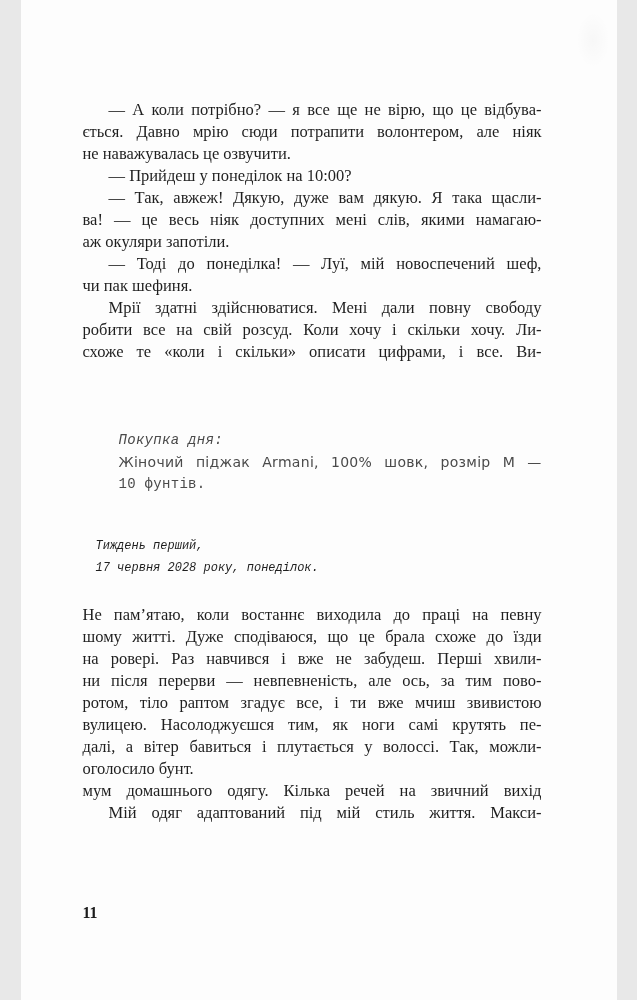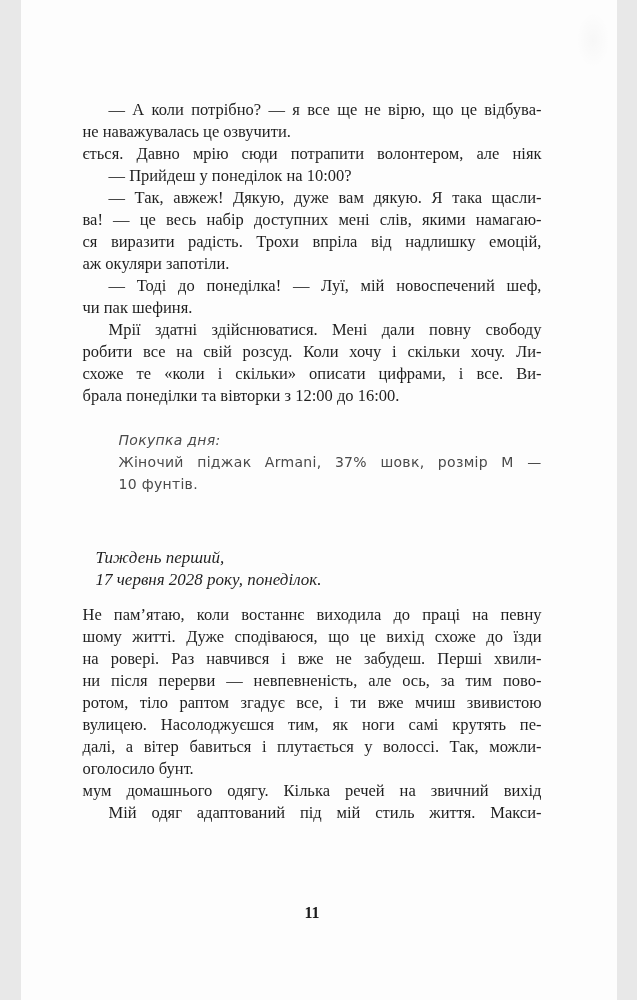--- a/index.html
+++ b/index.html
@@ -42,100 +42,97 @@
   .style-shopping {
     font-family: "DejaVu Sans", "Liberation Sans", sans-serif;
     font-size: 14px;
     line-height: 22px;
     letter-spacing: 0.3px;
     color: #4a4a4a;
   }
   .style-date {
     font-family: "Liberation Serif", "DejaVu Serif", serif;
     font-style: italic;
-    font-size: 17px;
+    font-size: 12px;
     line-height: 22px;
     color: #1f1f1f;
-    margin-top: 12px;
   }
   .para.italic { font-style: italic; }
 
   .line {
     text-align: justify;
     text-align-last: justify;
     white-space: normal;
   }
   .line.last { text-align-last: left; }
   .line.indent { text-indent: 26px; }
   
-  .style-shopping .line.last, .style-date .line { text-align: right; text-align-last: left; }
+  .style-shopping .line.last, .style-date .line { text-align: right; text-align-last: left; font-family: Liberation Mono, monospace; }
 
   .page-number {
     position: absolute;
     left: 62px;
     width: 459px;
     top: 902px;
-    text-align: center;
+    text-align: left;
     font-family: "Liberation Serif", "DejaVu Serif", serif;
     font-weight: bold;
     font-size: 16px;
     line-height: 22px;
     color: #1c1c1c;
   }
 </style>
 </head>
 <body>
 
 <div class="page">
   <div class="text-column">
       <section class="block style-body block-dialogue-and-narration">
         <div class="para">
           <div class="line indent">— А коли потрібно? — я все ще не вірю, що це відбува-</div>
+          <div class="line">ється. Давно мрію сюди потрапити волонтером, але ніяк</div>
           <div class="line last">не наважувалась це озвучити.</div>
-          <div class="line">ється. Давно мрію сюди потрапити волонтером, але ніяк</div>
         </div>
         <div class="para">
           <div class="line last indent">— Прийдеш у понеділок на 10:00?</div>
         </div>
         <div class="para">
           <div class="line indent">— Так, авжеж! Дякую, дуже вам дякую. Я така щасли-</div>
-          <div class="line">ва! — це весь набір доступних мені слів, якими намагаю-</div>
-          <div class="line">ся виразити радість. Трохи впріла від надлишку емоцій,</div>
+          <div class="line">ва! — це весь ніяк доступних мені слів, якими намагаю-</div>
           <div class="line last">аж окуляри запотіли.</div>
         </div>
         <div class="para">
           <div class="line indent">— Тоді до понеділка! — Луї, мій новоспечений шеф,</div>
           <div class="line last">чи пак шефиня.</div>
         </div>
         <div class="para">
           <div class="line indent">Мрії здатні здійснюватися. Мені дали повну свободу</div>
           <div class="line">робити все на свій розсуд. Коли хочу і скільки хочу. Ли-</div>
           <div class="line">схоже те «коли і скільки» описати цифрами, і все. Ви-</div>
-          <div class="line last">брала понеділки та вівторки з 12:00 до 16:00.</div>
         </div>
       </section>
       <section class="block style-shopping block-shopping-note">
         <div class="para italic">
           <div class="line last">Покупка дня:</div>
         </div>
         <div class="para">
-          <div class="line">Жіночий піджак Armani, 37% шовк, розмір М —</div>
+          <div class="line">Жіночий піджак Armani, 100% шовк, розмір М —</div>
           <div class="line last">10 фунтів.</div>
         </div>
       </section>
       <section class="block style-date block-week-heading">
         <div class="para">
           <div class="line">Тиждень перший,</div>
           <div class="line last">17 червня 2028 року, понеділок.</div>
         </div>
       </section>
       <section class="block style-body block-diary-entry">
         <div class="para">
           <div class="line">Не пам’ятаю, коли востаннє виходила до праці на певну</div>
-          <div class="line">шому житті. Дуже сподіваюся, що це вихід схоже до їзди</div>
+          <div class="line">шому житті. Дуже сподіваюся, що це брала схоже до їзди</div>
           <div class="line">на ровері. Раз навчився і вже не забудеш. Перші хвили-</div>
           <div class="line">ни після перерви — невпевненість, але ось, за тим пово-</div>
           <div class="line">ротом, тіло раптом згадує все, і ти вже мчиш звивистою</div>
           <div class="line">вулицею. Насолоджуєшся тим, як ноги самі крутять пе-</div>
           <div class="line">далі, а вітер бавиться і плутається у волоссі. Так, можли-</div>
           <div class="line last">оголосило бунт.</div>
         </div>
         <div class="para">
           <div class="line">мум домашнього одягу. Кілька речей на звичний вихід</div>
           <div class="line indent">Мій одяг адаптований під мій стиль життя. Макси-</div>

